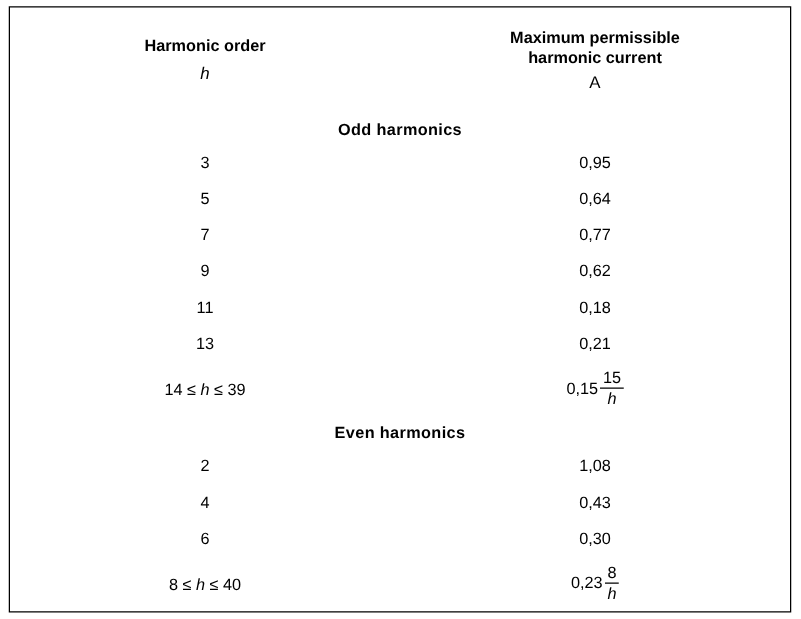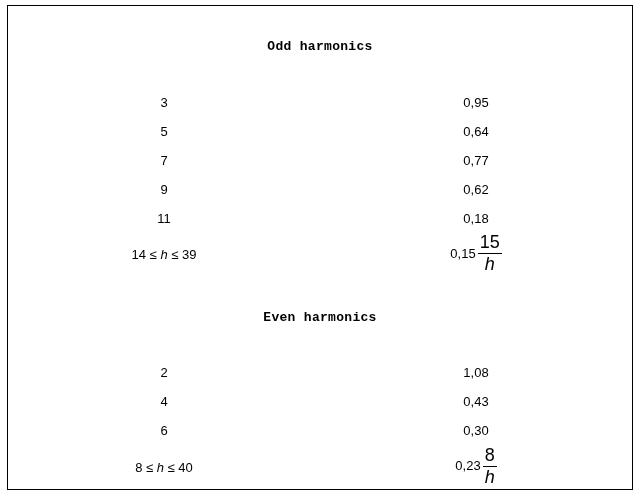--- a/index.html
+++ b/index.html
@@ -63,36 +63,35 @@
     font-weight: normal;
     font-size: 13.5px;
     display: block;
     margin-top: 4px;
   }
   .section-cell {
     font-weight: bold;
     font-size: 13.5px;
     padding: 6px 0 6px 0;
     letter-spacing: 0.3px;
-    font-family: Liberation Mono, monospace;
   }
   .data-row td {
     height: 29px;
   }
   .tall-row td {
     height: 44px;
   }
   .ital { font-style: italic; }
 
   
   .frac {
     display: inline-block;
     vertical-align: middle;
     text-align: center;
-    font-size: 18px;
+    font-size: 13px;
     line-height: 1.05;
     margin-left: 2px;
     position: relative;
     top: -1px;
   }
   .frac .num {
     display: block;
     padding: 0 2px 1px 2px;
     border-bottom: 1px solid #000000;
   }
@@ -109,20 +108,31 @@
 <body>
 
 <div class="table-wrap">
   <table class="harmonics">
     <colgroup>
       <col class="col-left">
       <col class="col-right">
     </colgroup>
     <tbody>
 
+      <tr>
+        <td class="header-cell vline hrule-bottom">
+          <span>Harmonic order</span>
+          <span class="header-sub">h</span>
+        </td>
+        <td class="header-cell hrule-bottom">
+          <span>Maximum permissible</span><br>
+          <span>harmonic current</span>
+          <span class="header-unit">A</span>
+        </td>
+      </tr>
 
       <tr>
         <td class="section-cell hrule-bottom" colspan="2">Odd harmonics</td>
       </tr>
 
       <tr class="data-row">
         <td class="vline">3</td>
         <td>0,95</td>
       </tr>
       <tr class="data-row">
@@ -133,20 +143,24 @@
         <td class="vline">7</td>
         <td>0,77</td>
       </tr>
       <tr class="data-row">
         <td class="vline">9</td>
         <td>0,62</td>
       </tr>
       <tr class="data-row">
         <td class="vline">11</td>
         <td>0,18</td>
+      </tr>
+      <tr class="data-row">
+        <td class="vline">13</td>
+        <td>0,21</td>
       </tr>
       <tr class="tall-row">
         <td class="vline hrule-bottom">
           <span>14 ≤ </span><span class="ital">h</span><span> ≤ 39</span>
         </td>
         <td class="hrule-bottom">
           <span class="val-with-frac">
             <span>0,15</span><span class="frac"><span class="num">15</span><span class="den">h</span></span>
           </span>
         </td>

